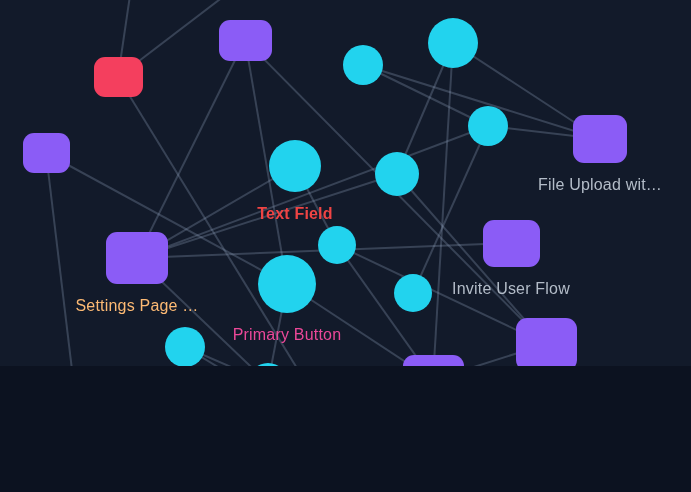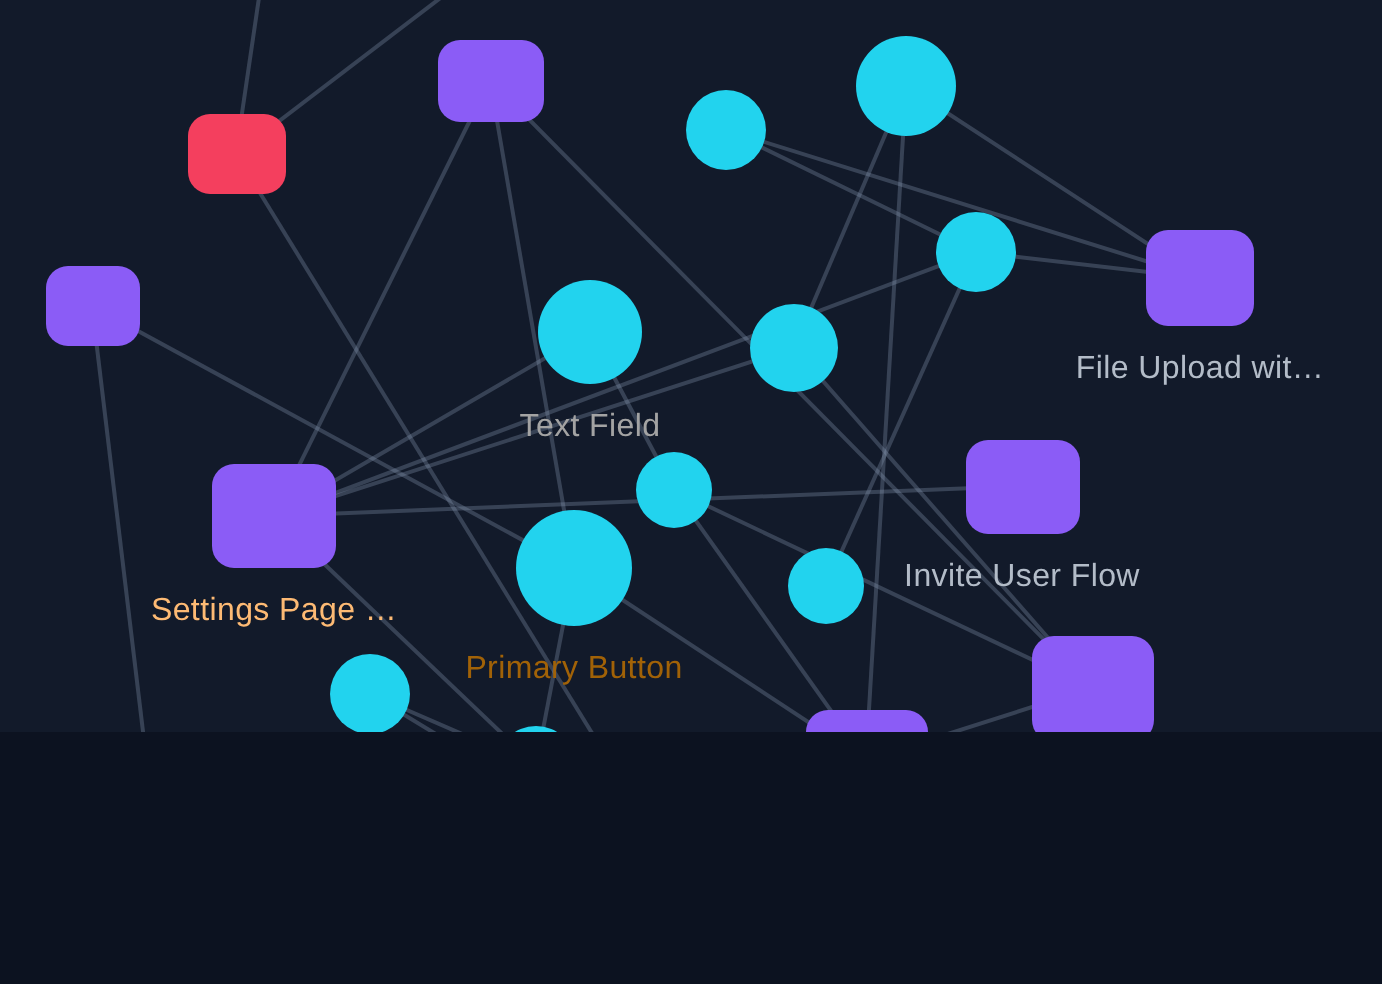--- a/index.html
+++ b/index.html
@@ -80,27 +80,27 @@
     </svg>
     <div class="node square" style="left: 93.5px; top: 57px; width: 49px; height: 40px; background: rgb(244, 63, 94);"></div>
     <div class="node square" style="left: 218.5px; top: 19.5px; width: 53px; height: 41px; background: rgb(139, 92, 246);"></div>
     <div class="node circle" style="left: 343px; top: 45px; width: 40px; height: 40px; background: rgb(34, 211, 238);"></div>
     <div class="node circle" style="left: 428px; top: 18px; width: 50px; height: 50px; background: rgb(34, 211, 238);"></div>
     <div class="node circle" style="left: 468px; top: 106px; width: 40px; height: 40px; background: rgb(34, 211, 238);"></div>
     <div class="node square" style="left: 573px; top: 115px; width: 54px; height: 48px; background: rgb(139, 92, 246);"></div>
     <div class="node-label" style="left: 600px; top: 176px; color: rgb(179, 188, 200);">File Upload wit…</div>
     <div class="node square" style="left: 22.5px; top: 133px; width: 47px; height: 40px; background: rgb(139, 92, 246);"></div>
     <div class="node circle" style="left: 269px; top: 140px; width: 52px; height: 52px; background: rgb(34, 211, 238);"></div>
-    <div class="node-label" style="left: 295px; top: 205px; color: #a3a3a3;">Text Field</div>
+    <div class="node-label" style="left: 295px; top: 205px; color: #ef4444; font-weight: bold;">Text Field</div>
     <div class="node circle" style="left: 375px; top: 152px; width: 44px; height: 44px; background: rgb(34, 211, 238);"></div>
     <div class="node square" style="left: 106px; top: 232px; width: 62px; height: 52px; background: rgb(139, 92, 246);"></div>
     <div class="node-label" style="left: 137px; top: 297px; color: #fdba74;">Settings Page …</div>
     <div class="node circle" style="left: 318px; top: 226px; width: 38px; height: 38px; background: rgb(34, 211, 238);"></div>
     <div class="node circle" style="left: 258px; top: 255px; width: 58px; height: 58px; background: rgb(34, 211, 238);"></div>
-    <div class="node-label" style="left: 287px; top: 326px; color: #a16207; text-align: right;">Primary Button</div>
+    <div class="node-label" style="left: 287px; top: 326px; color: #ec4899; text-align: right;">Primary Button</div>
     <div class="node circle" style="left: 394px; top: 274px; width: 38px; height: 38px; background: rgb(34, 211, 238);"></div>
     <div class="node square" style="left: 482.5px; top: 219.5px; width: 57px; height: 47px; background: rgb(139, 92, 246);"></div>
     <div class="node-label" style="left: 511px; top: 279.5px; color: rgb(179, 188, 200); text-align: center;">Invite User Flow</div>
     <div class="node square" style="left: 515.5px; top: 317.5px; width: 61px; height: 53px; background: rgb(139, 92, 246);"></div>
     <div class="node square" style="left: 402.5px; top: 354.5px; width: 61px; height: 51px; background: rgb(139, 92, 246);"></div>
     <div class="node circle" style="left: 165px; top: 327px; width: 40px; height: 40px; background: rgb(34, 211, 238);"></div>
     <div class="node circle" style="left: 54px; top: 374px; width: 42px; height: 42px; background: rgb(34, 211, 238);"></div>
     <div class="node circle" style="left: 248px; top: 363px; width: 40px; height: 40px; background: rgb(34, 211, 238);"></div>
     <div class="node circle" style="left: 157px; top: 429px; width: 44px; height: 44px; background: rgb(34, 211, 238);"></div>
     <div class="node circle" style="left: 317px; top: 417px; width: 52px; height: 52px; background: rgb(34, 211, 238);"></div>

